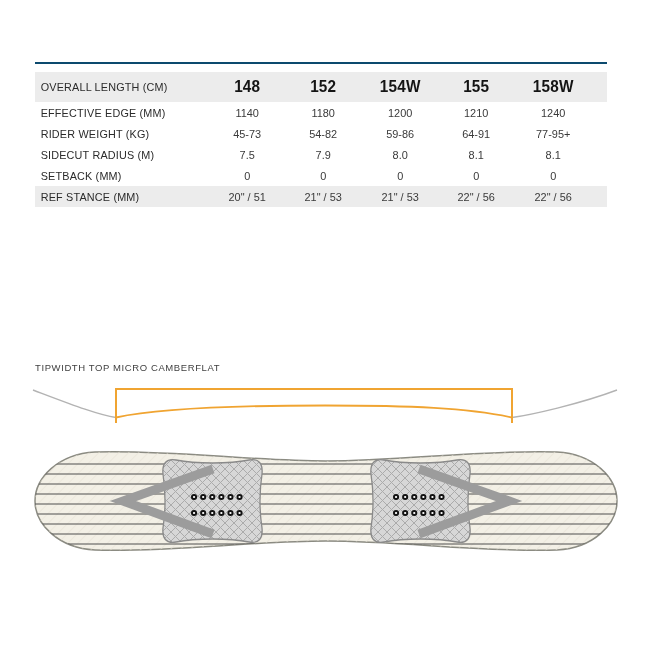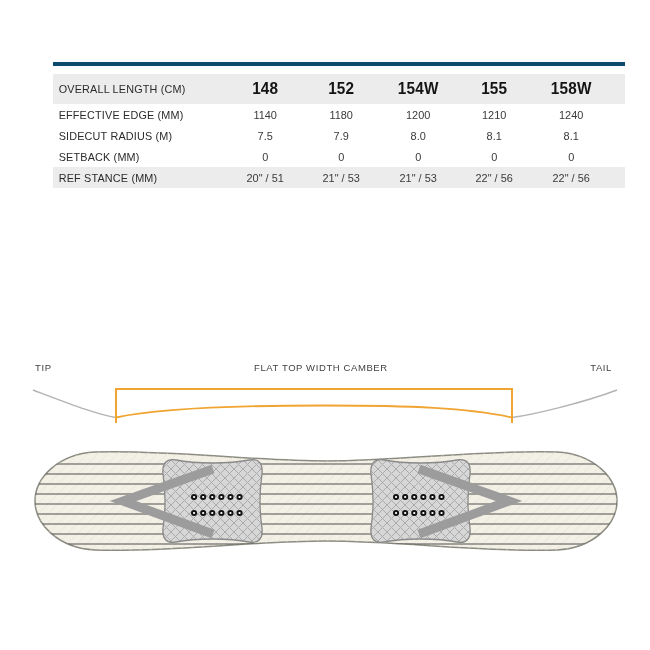--- a/index.html
+++ b/index.html
@@ -1,35 +1,35 @@
 <!DOCTYPE html>
 <html><head>
 <meta charset="utf-8">
 <style>
   html,body{margin:0;padding:0;background:#ffffff;}
   .page{position:relative;width:650px;height:650px;background:#fff;overflow:hidden;
         font-family:"Liberation Sans", sans-serif;}
 
   
   .spec-table{position:absolute;left:35px;top:62px;width:572px;
-              border-top:4px solid #0c4a6e;padding-top:8px;margin-left:18px;}
+              border-top:2px solid #0c4a6e;padding-top:8px;}
   .row{display:flex;align-items:center;height:21px;padding-right:16px;}
   .row.shade{background:#ececec;}
   .row.header{height:30px;}
   .row .label{width:168px;padding-left:6px;font-size:11.5px;color:#2b2b2b;
               letter-spacing:.2px;white-space:nowrap;transform:scaleX(.94);
               transform-origin:0 50%;}
   .row .val{flex:1;text-align:center;font-size:11.5px;color:#3a3a3a;
             transform:scaleX(.95);}
   .row.header .val{font-size:17px;font-weight:bold;color:#141414;
                    letter-spacing:.2px;transform:scaleX(.9);}
 
   
   .profile-labels{position:absolute;left:35px;right:38px;top:362px;
-                  display:flex;justify-content:space-between;
+                  display:flex;
                   font-size:9.5px;color:#3f3f3f;letter-spacing:.6px;}
   .profile-svg{position:absolute;left:0;top:380px;width:650px;height:50px;}
 
   
   .board-svg{position:absolute;left:0;top:442px;width:650px;height:125px;}
 </style>
 </head>
 <body>
 
 <div class="page">
@@ -48,20 +48,28 @@
     <div class="row">
       <div class="label">EFFECTIVE EDGE (MM)</div>
       <div class="val">1140</div>
       <div class="val">1180</div>
       <div class="val">1200</div>
       <div class="val">1210</div>
       <div class="val">1240</div>
     </div>
 
 
+    <div class="row">
+      <div class="label">RIDER WEIGHT (KG)</div>
+      <div class="val">45-73</div>
+      <div class="val">54-82</div>
+      <div class="val">59-86</div>
+      <div class="val">64-91</div>
+      <div class="val">77-95+</div>
+    </div>
 
 
     <div class="row">
       <div class="label">SIDECUT RADIUS (M)</div>
       <div class="val">7.5</div>
       <div class="val">7.9</div>
       <div class="val">8.0</div>
       <div class="val">8.1</div>
       <div class="val">8.1</div>
     </div>
@@ -82,22 +90,22 @@
       <div class="val">21" / 53</div>
       <div class="val">21" / 53</div>
       <div class="val">22" / 56</div>
       <div class="val">22" / 56</div>
     </div>
 
   </div>
 
   <div class="profile-labels">
     <span>TIP</span>
-    <span>FLAT TOP WIDTH CAMBER</span>
-    <span>TAIL</span>
+    <span>WIDTH TOP MICRO CAMBER</span>
+    <span>FLAT</span>
   </div>
 
   <svg class="profile-svg" viewBox="0 0 650 50">
     <path d="M33,10 C70,24 98,35 116,37.5" fill="none" stroke-width="1.4" stroke="#B3B3B3"></path>
     <path d="M512,37.5 C530,35 580,24 617,10" fill="none" stroke-width="1.4" stroke="#B3B3B3"></path>
     <path d="M116,43 L116,9 L512,9 L512,43" fill="none" stroke-width="2" stroke="#F0A431"></path>
     <path d="M116,37.5 C160,28 240,25.5 325,25.5 C410,25.5 468,28 512,37.5" fill="none" stroke-width="1.8" stroke="#F0A431"></path>
   </svg>
 
   <svg class="board-svg" viewBox="0 0 650 125">

